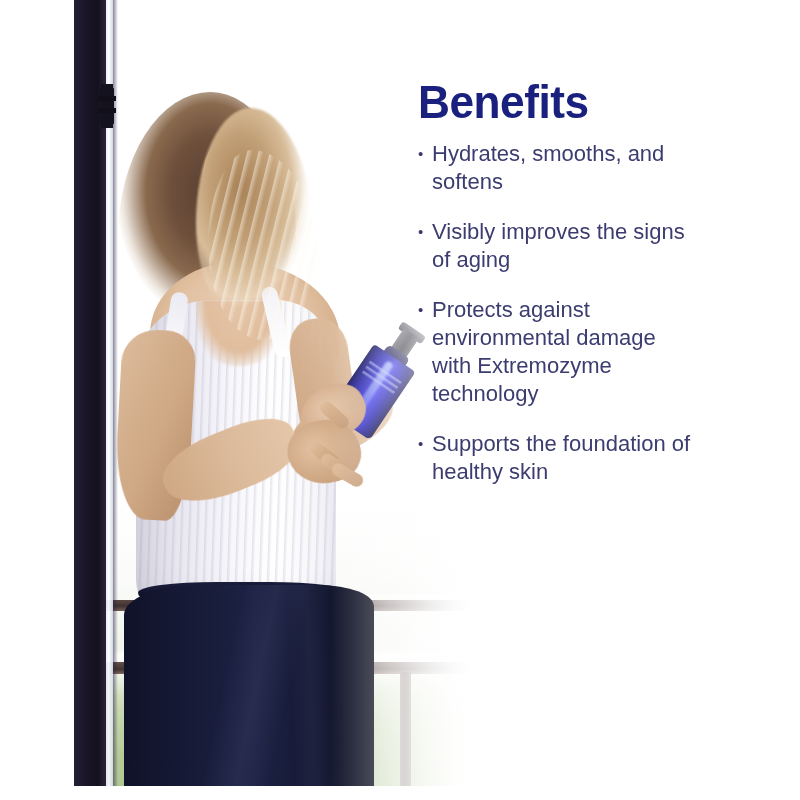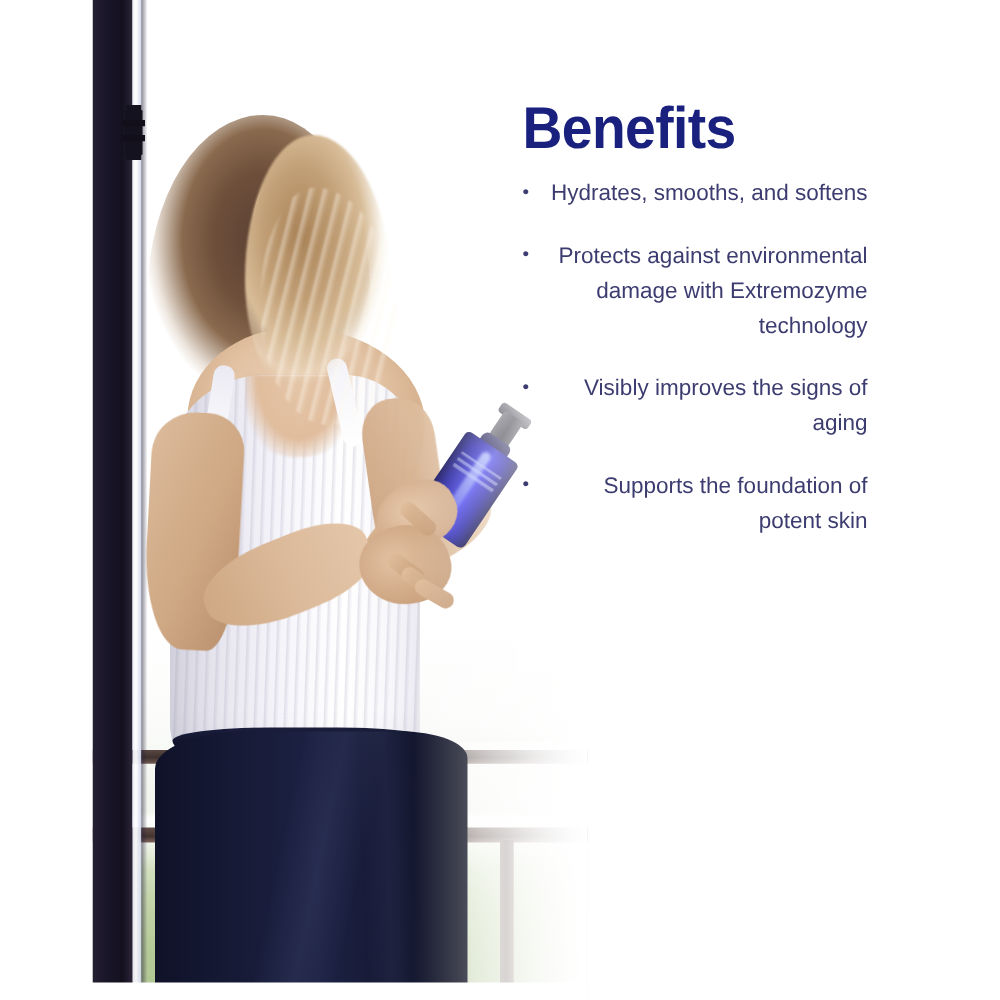--- a/index.html
+++ b/index.html
@@ -581,21 +581,20 @@
   }
 
   
   .panel {
     position: absolute;
     left: 470px;
     top: 0;
     width: 330px;
     height: 800px;
     background: #ffffff;
-    text-align: right;
   }
   .heading {
     position: absolute;
     left: -52px;
     top: 78px;
     font-size: 47px;
     line-height: 1;
     font-weight: 700;
     letter-spacing: -0.5px;
     color: #19207e;
@@ -610,21 +609,21 @@
     top: 140px;
     width: 276px;
     margin: 0;
     padding: 0;
     list-style: none;
   }
   .bullet-item {
     position: relative;
     padding-left: 14px;
     margin-bottom: 22px;
-    font-size: 18px;
+    font-size: 22px;
     line-height: 28px;
     color: #3c3c70;
     font-family: "Liberation Sans", sans-serif;
   }
   .bullet-item::before {
     content: "\2022";
     position: absolute;
     left: 0;
     top: 0;
     font-size: 15px;
@@ -714,19 +713,19 @@
     <div class="left-margin"></div>
     <div class="bottom-white"></div>
   </div>
 
   <div class="panel">
 
     <div class="heading">Benefits</div>
 
     <ul class="bullets">
       <li class="bullet-item">Hydrates, smooths, and softens</li>
+      <li class="bullet-item">Visibly improves the signs of aging</li>
       <li class="bullet-item">Protects against environmental damage with Extremozyme technology</li>
-      <li class="bullet-item">Visibly improves the signs of aging</li>
-      <li class="bullet-item">Supports the foundation of potent skin</li>
+      <li class="bullet-item">Supports the foundation of healthy skin</li>
     </ul>
   </div>
 
 </div>
 
 </body></html>

